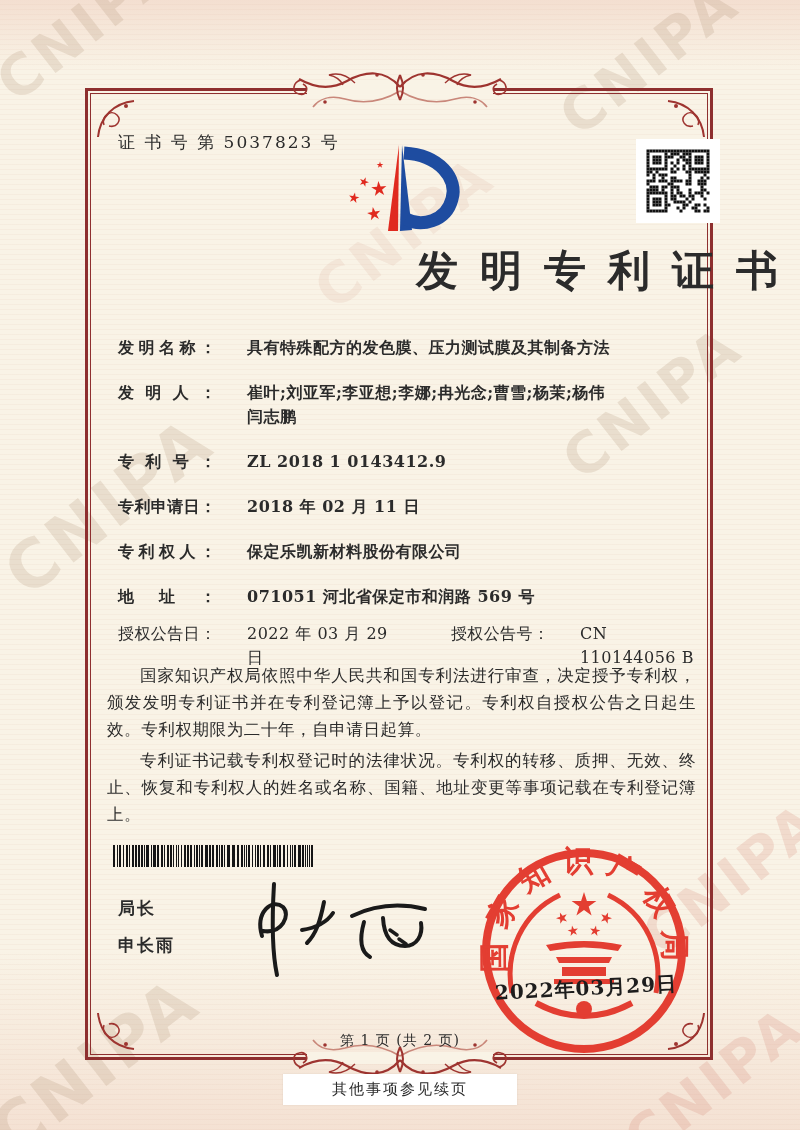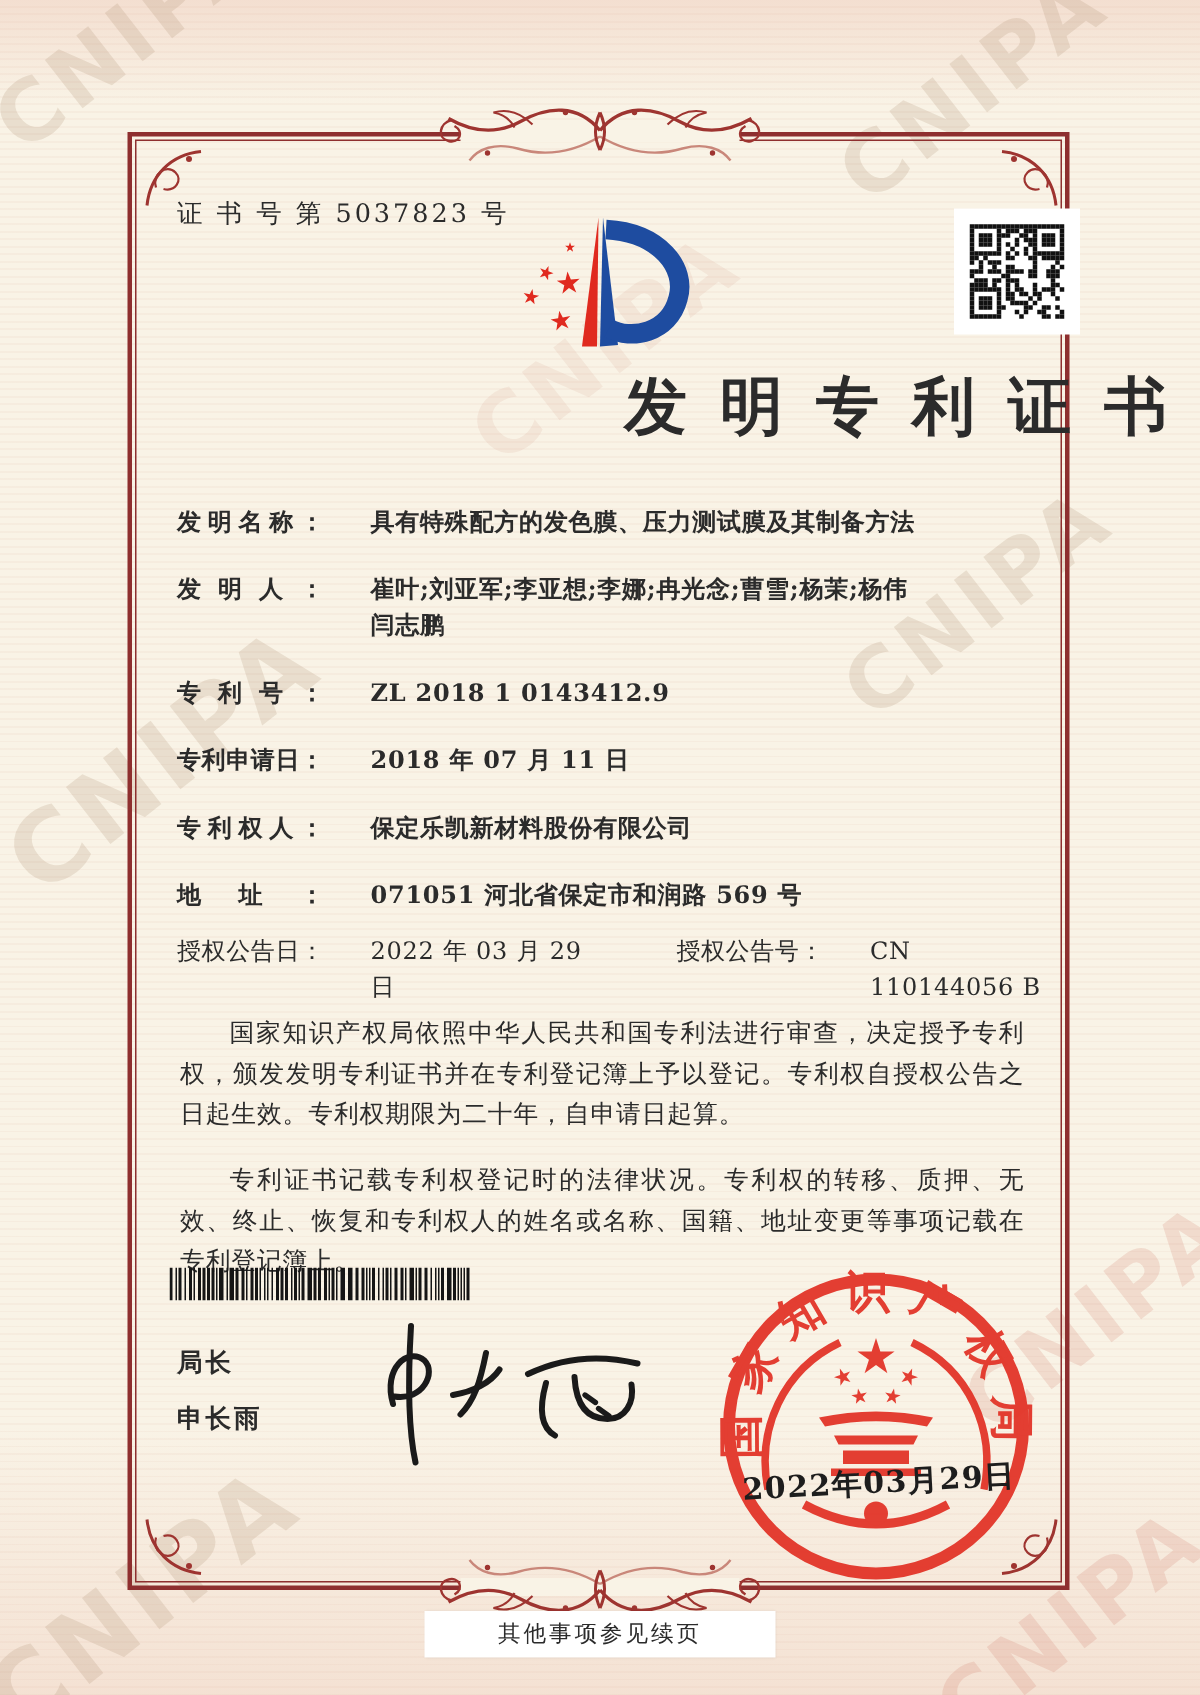--- a/index.html
+++ b/index.html
@@ -58,21 +58,21 @@
   .fields{position:absolute;left:118px;top:336px;width:560px;font-size:16px;}
   .field-row{display:flex;line-height:24px;margin-bottom:21px;font-weight:bold;}
   .flabel{
     display:inline-block;width:98px;flex:0 0 98px;text-align:justify;text-align-last:justify;
   }
   .fvalue{margin-left:31px;letter-spacing:.5px;}
   .grant-row{position:absolute;left:118px;top:622px;width:580px;font-size:16px;display:flex;line-height:24px;}
   .grant-row .pair2{margin-left:58px;display:flex;}
   
   .paras{position:absolute;left:103px;top:658px;width:597px;font-size:16.5px;}
-  .paras p{margin:17px;text-indent:2em;line-height:27px;text-align:justify;letter-spacing:.6px;}
+  .paras p{margin:4px;text-indent:2em;line-height:27px;text-align:justify;letter-spacing:.6px;}
   
   .barcode{position:absolute;left:113px;top:845px;}
   
   .sig-title{position:absolute;left:118px;top:897px;font-size:17px;font-weight:bold;
     font-family:"DejaVu Sans","Liberation Sans",sans-serif;letter-spacing:2px;}
   .sig-name{position:absolute;left:118px;top:934px;font-size:17px;font-weight:bold;
     font-family:"DejaVu Sans","Liberation Sans",sans-serif;letter-spacing:2px;text-align:right;}
   .sig-hand{position:absolute;left:232px;top:878px;}
   
   .seal{position:absolute;left:478px;top:845px;width:212px;height:212px;opacity:.93;}
@@ -414,21 +414,21 @@
       </div>
       <div class="field-row">
         <span class="flabel">专利号：</span>
         <span class="fvalue">
           <div>ZL 2018 1 0143412.9</div>
         </span>
       </div>
       <div class="field-row">
         <span class="flabel">专利申请日：</span>
         <span class="fvalue">
-          <div>2018 年 07 月 11 日</div>
+          <div>2018 年 02 月 11 日</div>
         </span>
       </div>
       <div class="field-row">
         <span class="flabel">专利权人：</span>
         <span class="fvalue">
           <div>保定乐凯新材料股份有限公司</div>
         </span>
       </div>
       <div class="field-row">
         <span class="flabel">地址：</span>
@@ -557,15 +557,16 @@
       <rect stroke="none" x="84" y="122" width="44" height="9"></rect>
       <path stroke="none" d="M76,134 h60 v5 h-60 z"></path>
       <path d="M34,148 C26,108 44,68 82,50" stroke-width="5" fill="none"></path>
       <path d="M178,148 C186,108 168,68 130,50" stroke-width="5" fill="none"></path>
       <path d="M58,158 Q106,184 154,158" stroke-width="6" fill="none"></path>
       <circle cx="106" cy="164" r="8" stroke="none"></circle>
     </g>
   </svg>
   <div class="seal-date">2022年03月29日</div>
 
+  <div class="page-num">第 1 页 (共 2 页)</div>
   <div class="cont-box">其他事项参见续页</div>
 
 </div>
 
 </body></html>

